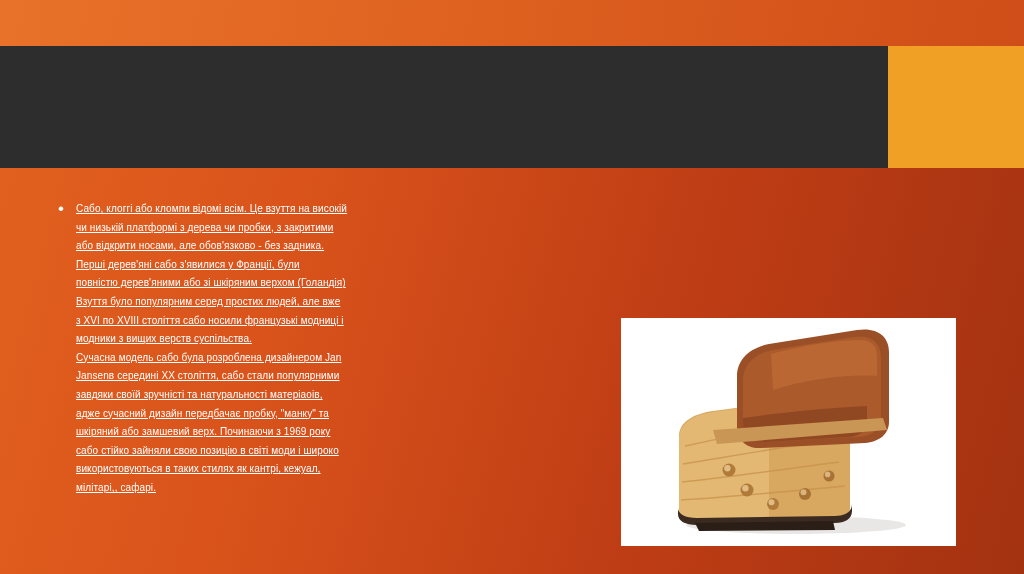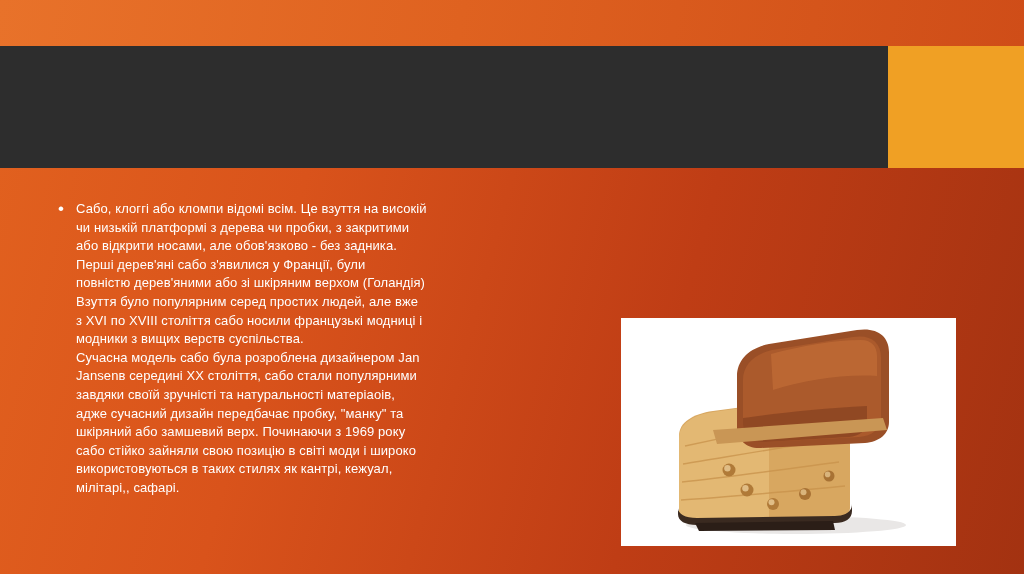--- a/index.html
+++ b/index.html
@@ -72,24 +72,25 @@
     width: 18px;
     color: #ffffff;
     font-size: 17px;
     line-height: 18.5px;
     text-align: left;
     padding-left: 2px;
   }
   .bullet-text {
     flex: 1 1 auto;
     color: #ffffff;
-    font-size: 13px;
+    font-size: 10px;
     line-height: 18.6px;
     white-space: pre-line;
     letter-spacing: 0.1px;
+    text-decoration: underline;
   }
   
   .photo-panel {
     position: absolute;
     left: 621px;
     top: 318px;
     width: 335px;
     height: 228px;
     background: #ffffff;
     overflow: hidden;

